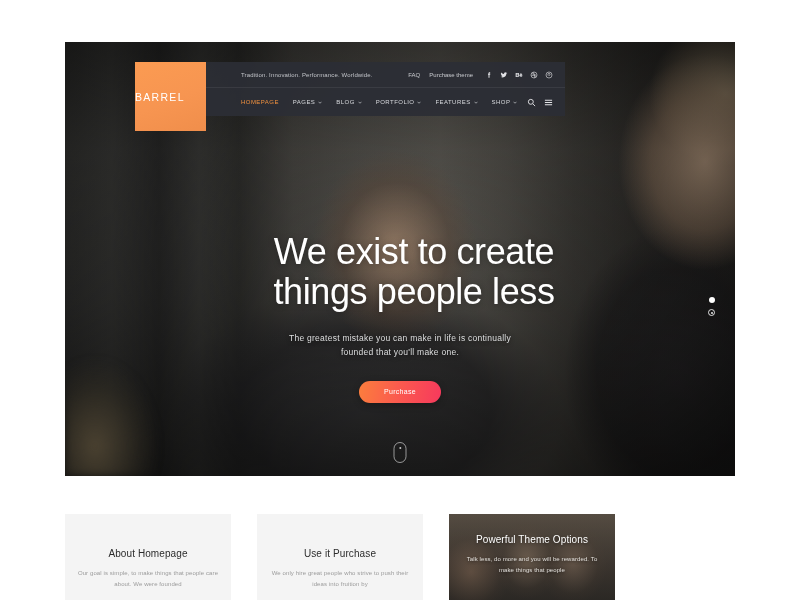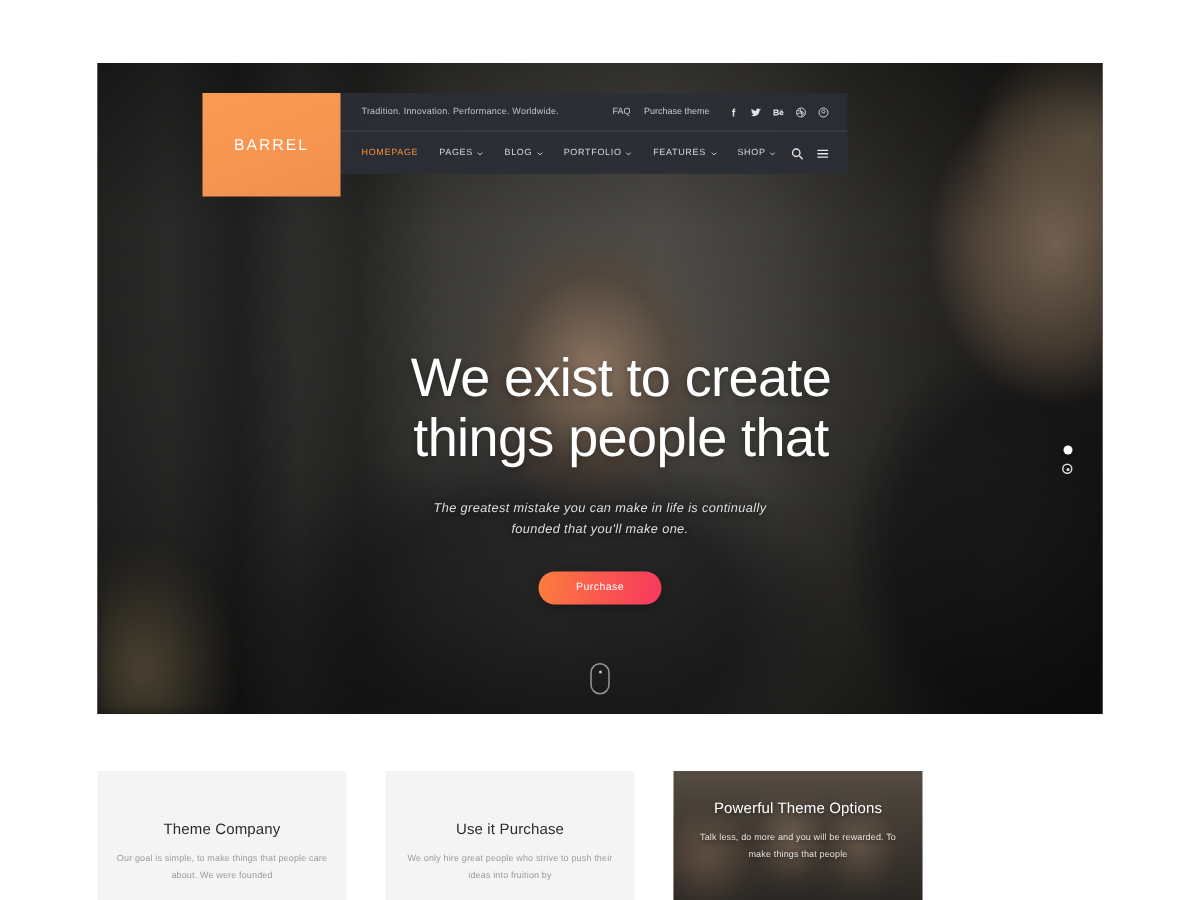--- a/index.html
+++ b/index.html
@@ -125,23 +125,23 @@
     cursor: pointer;
   }
   .nav-item.active { color: #f0913f; }
   .chev { width: 4px; height: 3px; display: block; }
   .nav-tools { margin-left: auto; display: flex; align-items: center; gap: 8px; }
   .tool-icon { width: 9px; height: 9px; color: #e6e7ea; display: block; }
 
   .logo {
     position: absolute;
     left: 0; top: 0;
-    width: 92px; height: 69px;
+    width: 71px; height: 69px;
     background: linear-gradient(160deg, #fb9b52 0%, #f79551 55%, #f08e4b 100%);
-    display: flex; align-items: center; justify-content: center;
+    display: flex; align-items: center; 
     z-index: 14;
   }
   .logo-text {
     font-size: 10.5px;
     letter-spacing: 1.3px;
     color: #ffffff;
     font-weight: 400;
   }
 
   
@@ -161,21 +161,20 @@
     text-shadow: 0 1px 6px rgba(0,0,0,0.35);
     padding-left: 28px;
   }
   .hero-sub {
     margin-top: 18px;
     font-size: 8.5px;
     line-height: 1.65;
     color: #dedfe0;
     letter-spacing: 0.25px;
     text-shadow: 0 1px 4px rgba(0,0,0,0.5);
-    font-style: italic;
   }
   .hero-btn {
     margin: 22px auto 0;
     width: 82px; height: 22px;
     border: none;
     border-radius: 11px;
     background: linear-gradient(100deg, #fb7e3d 0%, #fb5a4e 48%, #f6395d 100%);
     color: #ffffff;
     font-size: 7px;
     letter-spacing: 0.3px;
@@ -288,21 +287,21 @@
 <div class="page">
 
   <div class="hero">
     <div class="hero-photo"></div>
     <div class="hero-vignette"></div>
     <div class="hero-foreground"></div>
 
     <div class="hero-content">
       <div class="hero-title">
         <div>We exist to create</div>
-        <div>things people that</div>
+        <div>things people less</div>
       </div>
       <div class="hero-sub">
         <div>The greatest mistake you can make in life is continually</div>
         <div>founded that you'll make one.</div>
       </div>
       <button class="hero-btn">Purchase</button>
     </div>
 
     <div class="slider-dots">
       <div class="dot"></div>
@@ -398,21 +397,21 @@
       </div>
     </div>
 
     <div class="logo">
       <span class="logo-text">BARREL</span>
     </div>
   </div>
 
   <div class="cards">
     <div class="card plain">
-      <div class="card-title">Theme Company</div>
+      <div class="card-title">About Homepage</div>
       <div class="card-text">Our goal is simple, to make things that people care about. We were founded</div>
     </div>
     <div class="card plain">
       <div class="card-title">Use it Purchase</div>
       <div class="card-text">We only hire great people who strive to push their ideas into fruition by</div>
     </div>
     <div class="card photo">
       <div class="card-title">Powerful Theme Options</div>
       <div class="card-text">Talk less, do more and you will be rewarded. To make things that people</div>
     </div>

